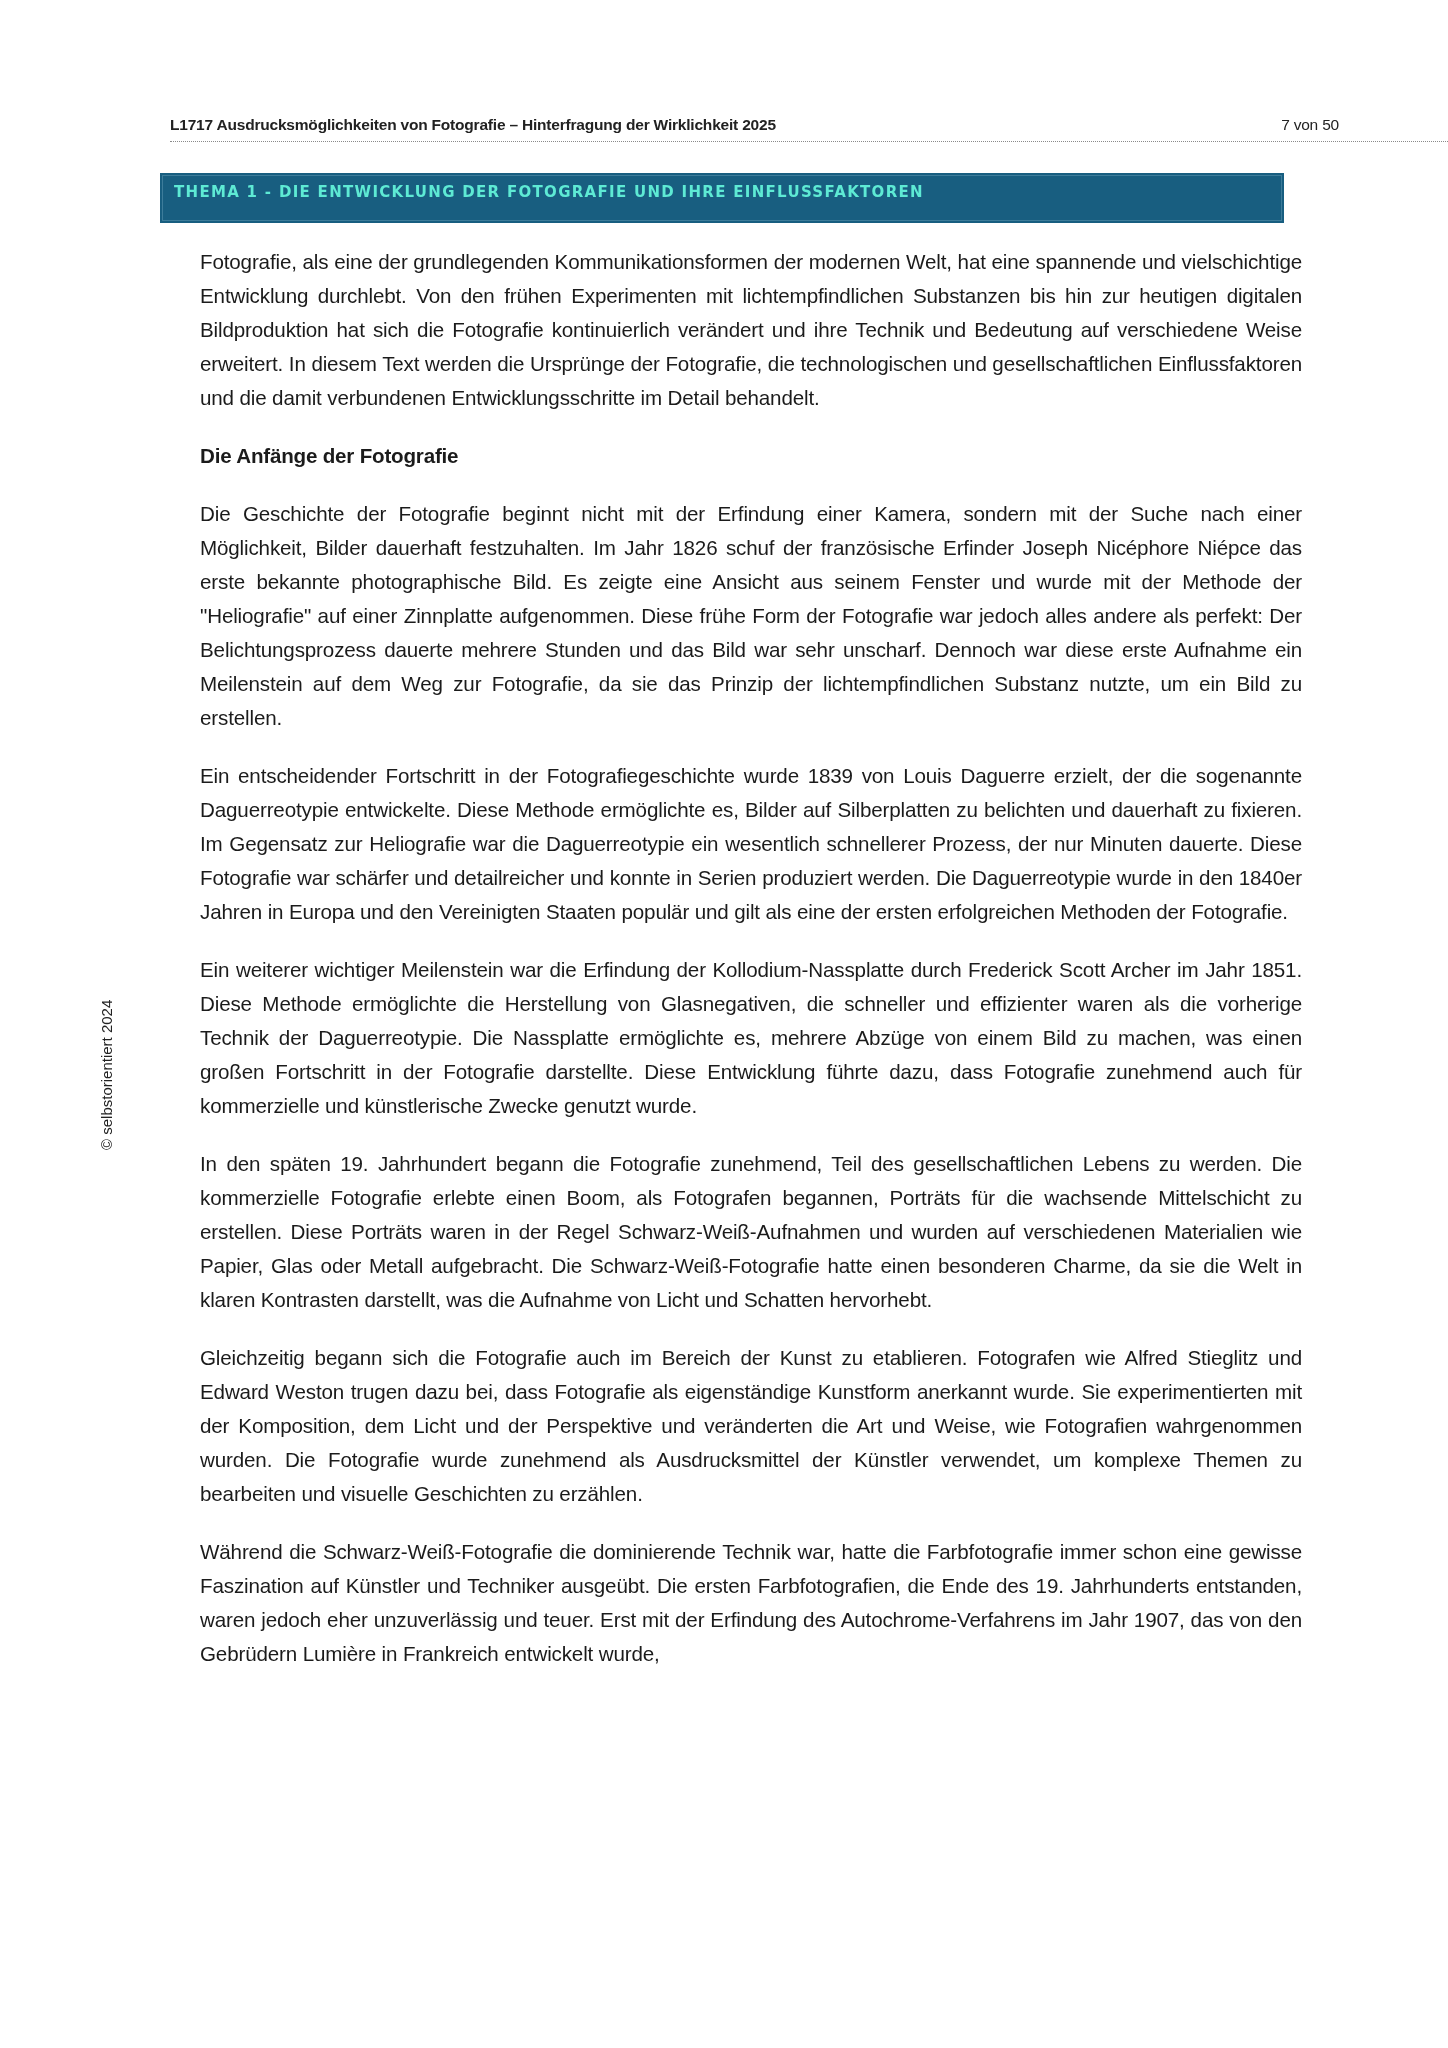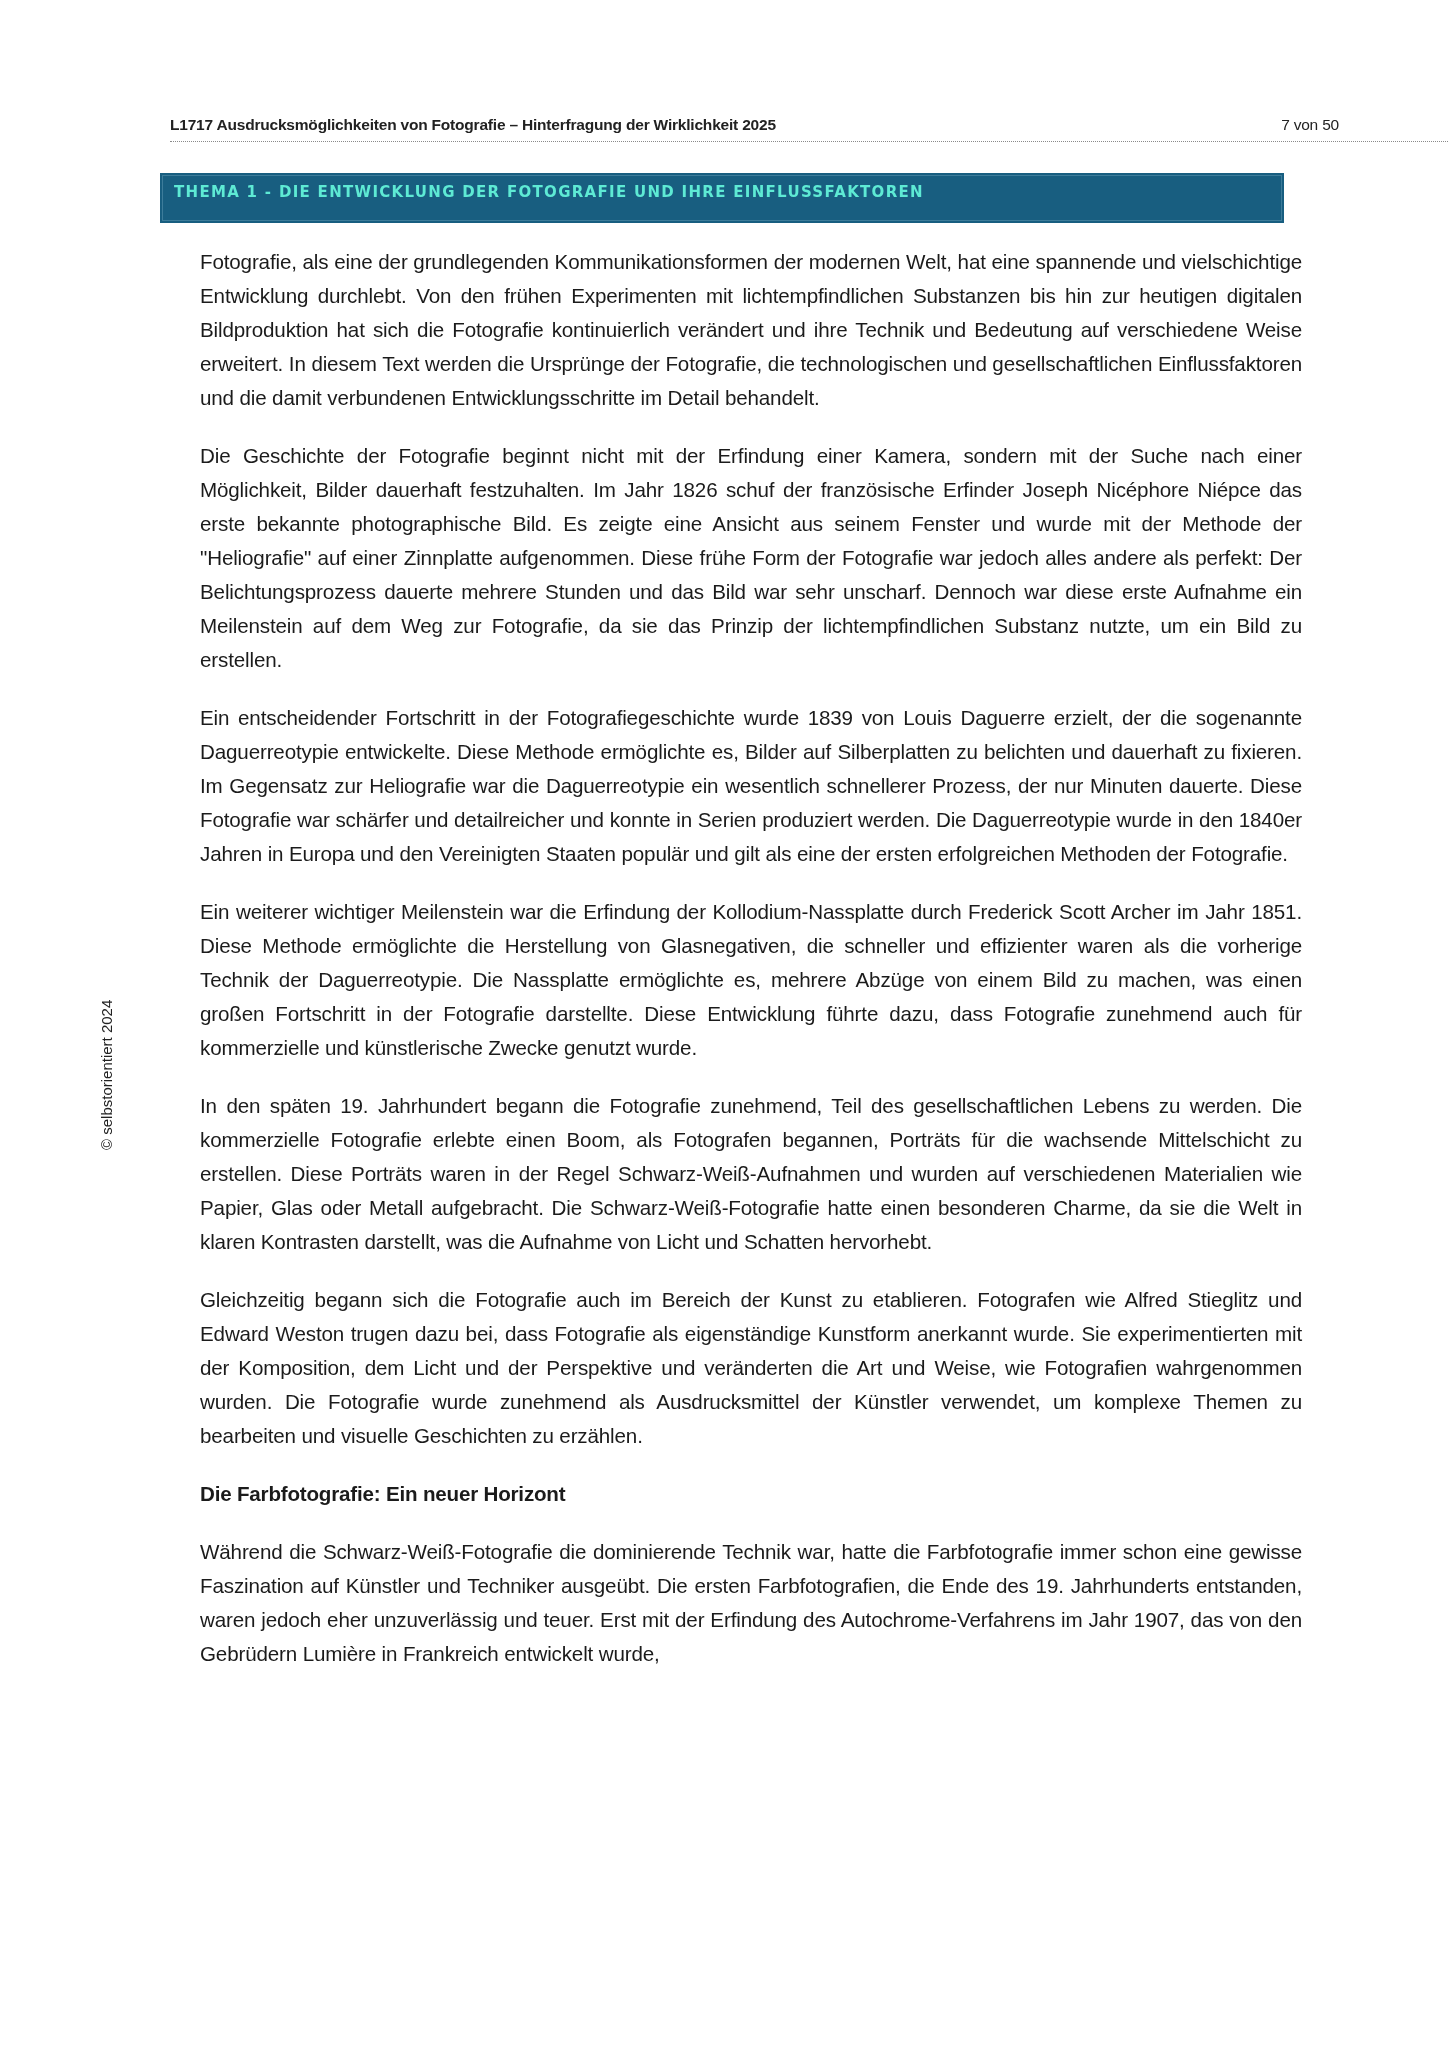--- a/index.html
+++ b/index.html
@@ -112,22 +112,22 @@
 <div class="theme-bar">
   <span class="theme-title">THEMA 1 - DIE ENTWICKLUNG DER FOTOGRAFIE UND IHRE EINFLUSSFAKTOREN</span>
 </div>
 
 <div class="side-note">© selbstorientiert 2024</div>
 
 <div class="content">
 
   <p>Fotografie, als eine der grundlegenden Kommunikationsformen der modernen Welt, hat eine spannende und vielschichtige Entwicklung durchlebt. Von den frühen Experimenten mit lichtempfindlichen Substanzen bis hin zur heutigen digitalen Bildproduktion hat sich die Fotografie kontinuierlich verändert und ihre Technik und Bedeutung auf verschiedene Weise erweitert. In diesem Text werden die Ursprünge der Fotografie, die technologischen und gesellschaftlichen Einflussfaktoren und die damit verbundenen Entwicklungsschritte im Detail behandelt.</p>
 
+  <h2>Die Anfänge der Fotografie</h2>
   <p>Die Geschichte der Fotografie beginnt nicht mit der Erfindung einer Kamera, sondern mit der Suche nach einer Möglichkeit, Bilder dauerhaft festzuhalten. Im Jahr 1826 schuf der französische Erfinder Joseph Nicéphore Niépce das erste bekannte photographische Bild. Es zeigte eine Ansicht aus seinem Fenster und wurde mit der Methode der "Heliografie" auf einer Zinnplatte aufgenommen. Diese frühe Form der Fotografie war jedoch alles andere als perfekt: Der Belichtungsprozess dauerte mehrere Stunden und das Bild war sehr unscharf. Dennoch war diese erste Aufnahme ein Meilenstein auf dem Weg zur Fotografie, da sie das Prinzip der lichtempfindlichen Substanz nutzte, um ein Bild zu erstellen.</p>
   <p>Ein entscheidender Fortschritt in der Fotografiegeschichte wurde 1839 von Louis Daguerre erzielt, der die sogenannte Daguerreotypie entwickelte. Diese Methode ermöglichte es, Bilder auf Silberplatten zu belichten und dauerhaft zu fixieren. Im Gegensatz zur Heliografie war die Daguerreotypie ein wesentlich schnellerer Prozess, der nur Minuten dauerte. Diese Fotografie war schärfer und detailreicher und konnte in Serien produziert werden. Die Daguerreotypie wurde in den 1840er Jahren in Europa und den Vereinigten Staaten populär und gilt als eine der ersten erfolgreichen Methoden der Fotografie.</p>
   <p>Ein weiterer wichtiger Meilenstein war die Erfindung der Kollodium-Nassplatte durch Frederick Scott Archer im Jahr 1851. Diese Methode ermöglichte die Herstellung von Glasnegativen, die schneller und effizienter waren als die vorherige Technik der Daguerreotypie. Die Nassplatte ermöglichte es, mehrere Abzüge von einem Bild zu machen, was einen großen Fortschritt in der Fotografie darstellte. Diese Entwicklung führte dazu, dass Fotografie zunehmend auch für kommerzielle und künstlerische Zwecke genutzt wurde.</p>
 
   <p>In den späten 19. Jahrhundert begann die Fotografie zunehmend, Teil des gesellschaftlichen Lebens zu werden. Die kommerzielle Fotografie erlebte einen Boom, als Fotografen begannen, Porträts für die wachsende Mittelschicht zu erstellen. Diese Porträts waren in der Regel Schwarz-Weiß-Aufnahmen und wurden auf verschiedenen Materialien wie Papier, Glas oder Metall aufgebracht. Die Schwarz-Weiß-Fotografie hatte einen besonderen Charme, da sie die Welt in klaren Kontrasten darstellt, was die Aufnahme von Licht und Schatten hervorhebt.</p>
   <p>Gleichzeitig begann sich die Fotografie auch im Bereich der Kunst zu etablieren. Fotografen wie Alfred Stieglitz und Edward Weston trugen dazu bei, dass Fotografie als eigenständige Kunstform anerkannt wurde. Sie experimentierten mit der Komposition, dem Licht und der Perspektive und veränderten die Art und Weise, wie Fotografien wahrgenommen wurden. Die Fotografie wurde zunehmend als Ausdrucksmittel der Künstler verwendet, um komplexe Themen zu bearbeiten und visuelle Geschichten zu erzählen.</p>
 
-  <h2>Die Farbfotografie: Ein neuer Horizont</h2>
   <p>Während die Schwarz-Weiß-Fotografie die dominierende Technik war, hatte die Farbfotografie immer schon eine gewisse Faszination auf Künstler und Techniker ausgeübt. Die ersten Farbfotografien, die Ende des 19. Jahrhunderts entstanden, waren jedoch eher unzuverlässig und teuer. Erst mit der Erfindung des Autochrome-Verfahrens im Jahr 1907, das von den Gebrüdern Lumière in Frankreich entwickelt wurde,</p>
 </div>
 
 </body></html>

